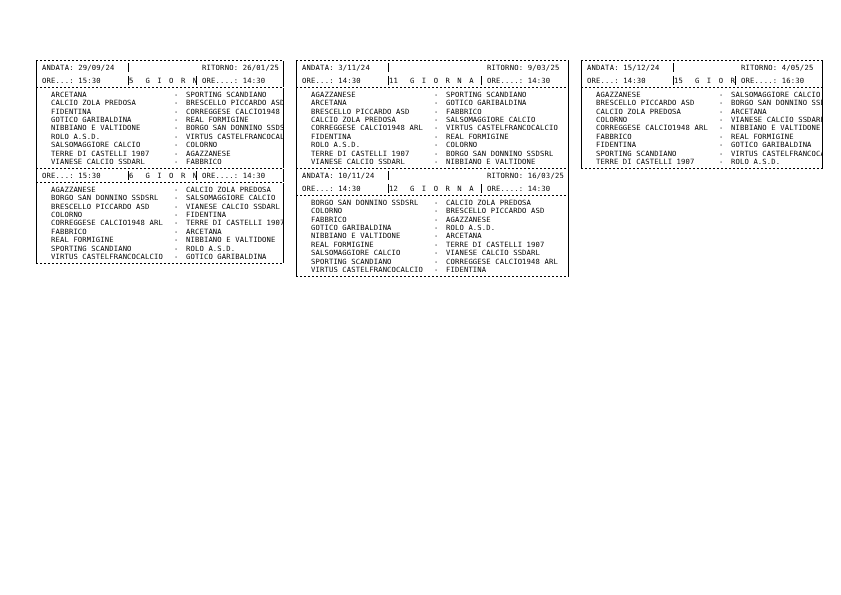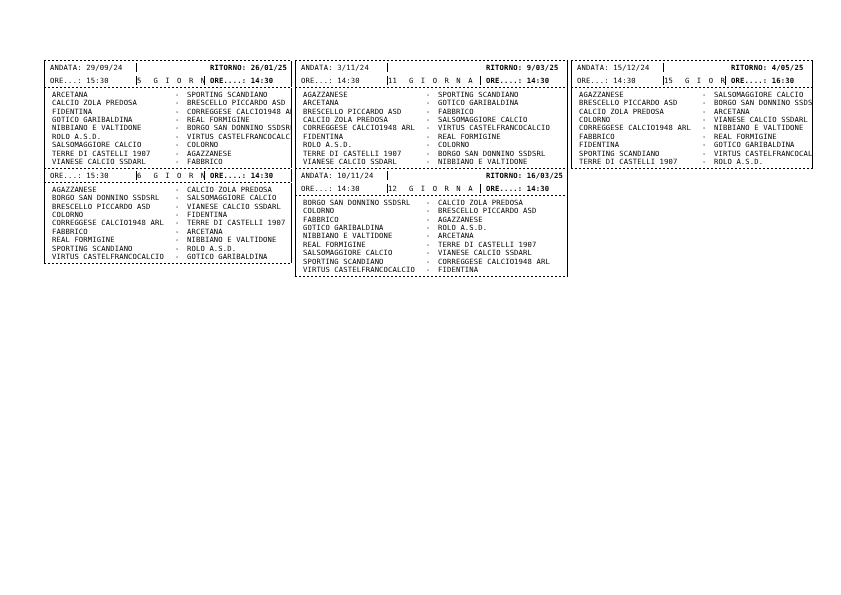--- a/index.html
+++ b/index.html
@@ -19,22 +19,21 @@
   #sheet {
     position: absolute;
     left: 36px;
     top: 60px;
     width: 770px;
   }
 
   .columns {
     display: flex;
     align-items: flex-start;
-    gap: 3px;
-    margin-left: 8px;
+    gap: 12px;
   }
 
   .column {
     display: flex;
     flex-direction: column;
   }
 
   .col-a { width: 248px; }
   .col-b { width: 273px; }
   .col-c { width: 242px; }
@@ -90,31 +89,30 @@
     text-align: center;
     overflow: hidden;
     letter-spacing: 0.4px;
   }
   .hdr-mid.empty { border-right: 1px solid #000; }
   .hdr-right {
     flex: 0 0 auto;
     width: 86px;
     box-sizing: border-box;
     overflow: hidden;
-    font-weight: bold;
   }
 
   .giornata {
     letter-spacing: 1.6px;
   }
   .giornata .num { letter-spacing: 0.2px; }
 
   
   .matches {
-    padding: 2px 0 2px 0;
+    padding: 2px 0 2px 7px;
   }
   .match-row {
     display: flex;
     align-items: center;
     height: 8.45px;
     font-size: 7.2px;
     white-space: nowrap;
     letter-spacing: 0.15px;
   }
   .m-home {

